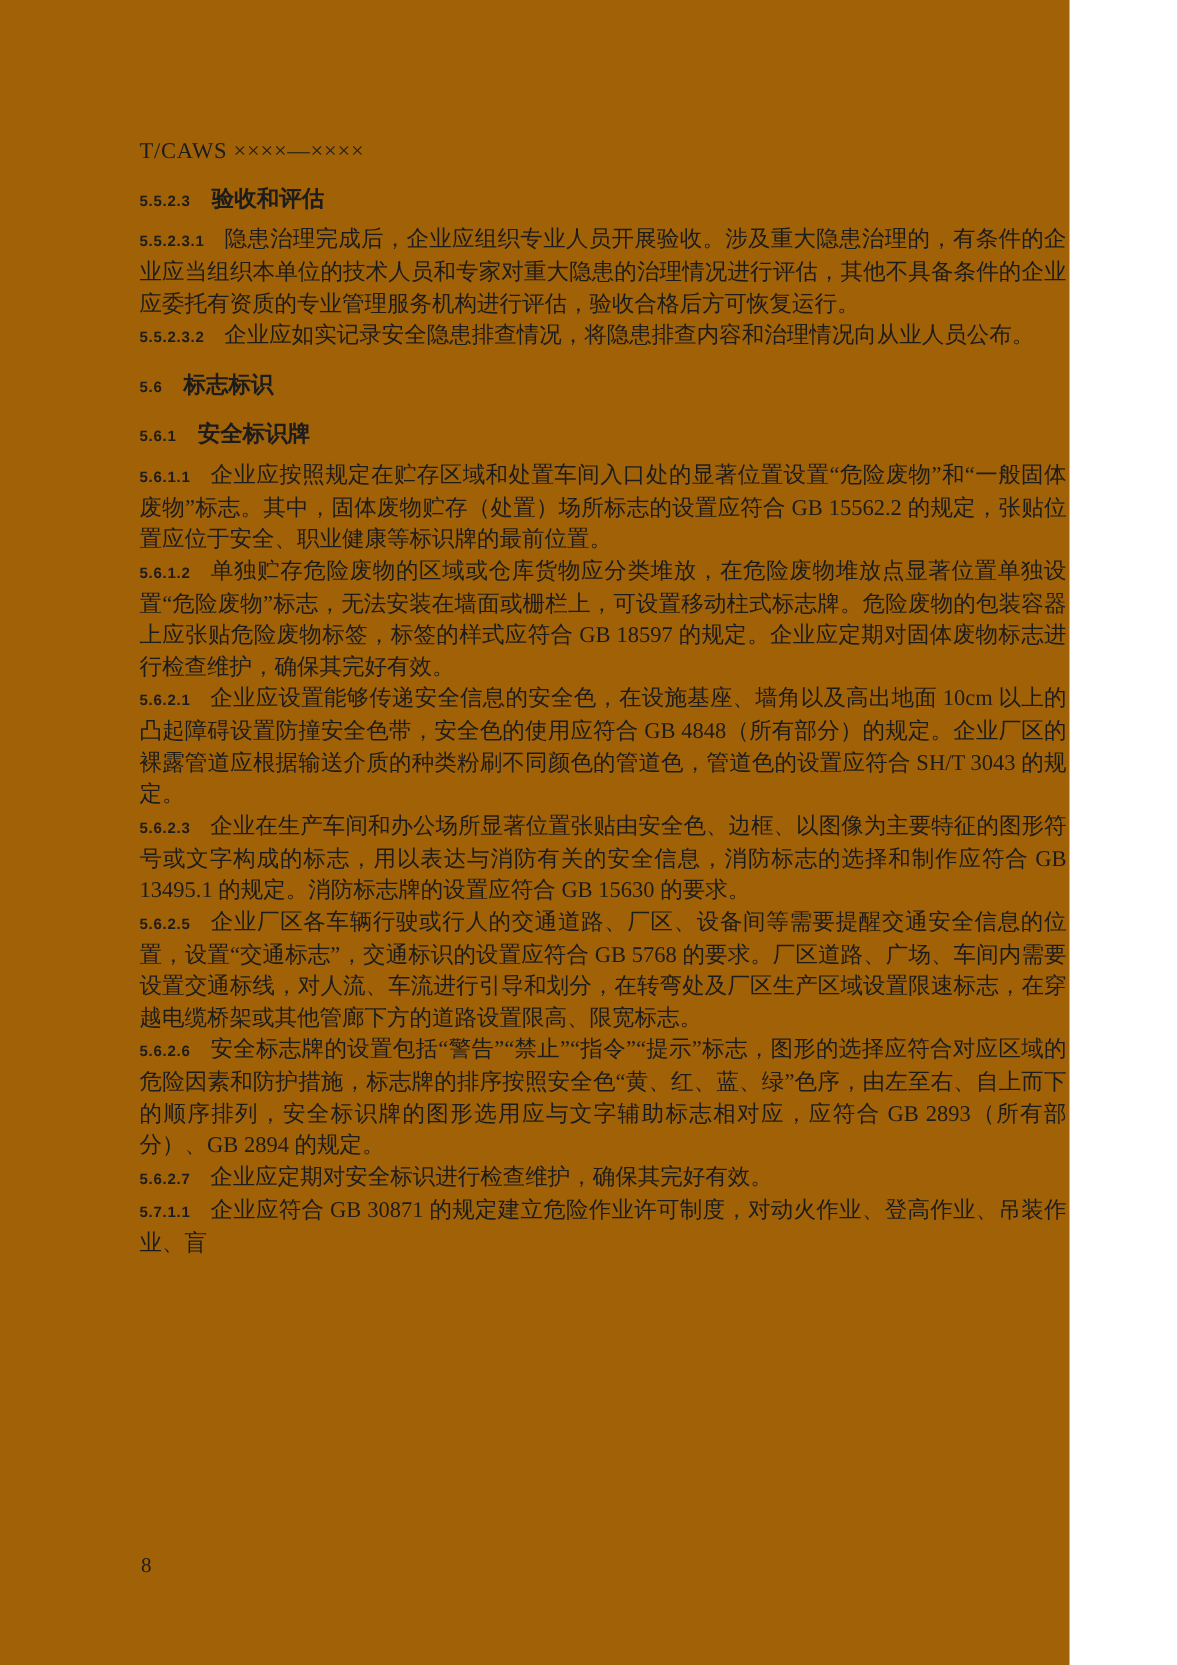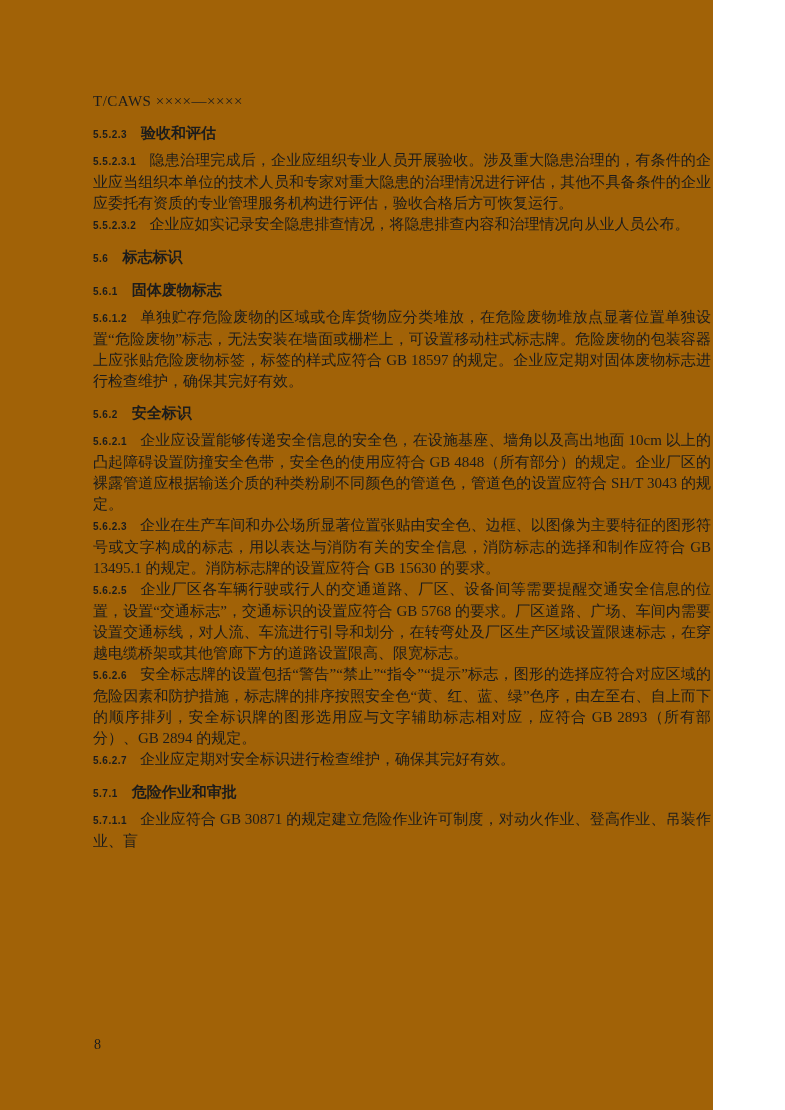--- a/index.html
+++ b/index.html
@@ -66,25 +66,24 @@
 <body>
 
 <div class="page">
   <div class="doc-body">
     <div class="doc-header">T/CAWS ××××—××××</div>
 
   <h2 class="clause-heading"><span class="clause-num">5.5.2.3</span><span class="clause-text">验收和评估</span></h2>
       <p class="clause-para"><span class="clause-num">5.5.2.3.1</span><span class="clause-text">隐患治理完成后，企业应组织专业人员开展验收。涉及重大隐患治理的，有条件的企业应当组织本单位的技术人员和专家对重大隐患的治理情况进行评估，其他不具备条件的企业应委托有资质的专业管理服务机构进行评估，验收合格后方可恢复运行。</span></p>
       <p class="clause-para"><span class="clause-num">5.5.2.3.2</span><span class="clause-text">企业应如实记录安全隐患排查情况，将隐患排查内容和治理情况向从业人员公布。</span></p>
       <h2 class="clause-heading"><span class="clause-num">5.6</span><span class="clause-text">标志标识</span></h2>
-      <h2 class="clause-heading"><span class="clause-num">5.6.1</span><span class="clause-text">固体废物标志</span></h2>
+      <h2 class="clause-heading"><span class="clause-num">5.6.1</span><span class="clause-text">安全标识牌</span></h2>
+      <p class="clause-para"><span class="clause-num">5.6.1.1</span><span class="clause-text">企业应按照规定在贮存区域和处置车间入口处的显著位置设置“危险废物”和“一般固体废物”标志。其中，固体废物贮存（处置）场所标志的设置应符合 GB 15562.2 的规定，张贴位置应位于安全、职业健康等标识牌的最前位置。</span></p>
       <p class="clause-para"><span class="clause-num">5.6.1.2</span><span class="clause-text">单独贮存危险废物的区域或仓库货物应分类堆放，在危险废物堆放点显著位置单独设置“危险废物”标志，无法安装在墙面或栅栏上，可设置移动柱式标志牌。危险废物的包装容器上应张贴危险废物标签，标签的样式应符合 GB 18597 的规定。企业应定期对固体废物标志进行检查维护，确保其完好有效。</span></p>
-      <h2 class="clause-heading"><span class="clause-num">5.6.2</span><span class="clause-text">安全标识</span></h2>
       <p class="clause-para"><span class="clause-num">5.6.2.1</span><span class="clause-text">企业应设置能够传递安全信息的安全色，在设施基座、墙角以及高出地面 10cm 以上的凸起障碍设置防撞安全色带，安全色的使用应符合 GB 4848（所有部分）的规定。企业厂区的裸露管道应根据输送介质的种类粉刷不同颜色的管道色，管道色的设置应符合 SH/T 3043 的规定。</span></p>
       <p class="clause-para"><span class="clause-num">5.6.2.3</span><span class="clause-text">企业在生产车间和办公场所显著位置张贴由安全色、边框、以图像为主要特征的图形符号或文字构成的标志，用以表达与消防有关的安全信息，消防标志的选择和制作应符合 GB 13495.1 的规定。消防标志牌的设置应符合 GB 15630 的要求。</span></p>
       <p class="clause-para"><span class="clause-num">5.6.2.5</span><span class="clause-text">企业厂区各车辆行驶或行人的交通道路、厂区、设备间等需要提醒交通安全信息的位置，设置“交通标志”，交通标识的设置应符合 GB 5768 的要求。厂区道路、广场、车间内需要设置交通标线，对人流、车流进行引导和划分，在转弯处及厂区生产区域设置限速标志，在穿越电缆桥架或其他管廊下方的道路设置限高、限宽标志。</span></p>
       <p class="clause-para"><span class="clause-num">5.6.2.6</span><span class="clause-text">安全标志牌的设置包括“警告”“禁止”“指令”“提示”标志，图形的选择应符合对应区域的危险因素和防护措施，标志牌的排序按照安全色“黄、红、蓝、绿”色序，由左至右、自上而下的顺序排列，安全标识牌的图形选用应与文字辅助标志相对应，应符合 GB 2893（所有部分）、GB 2894 的规定。</span></p>
       <p class="clause-para"><span class="clause-num">5.6.2.7</span><span class="clause-text">企业应定期对安全标识进行检查维护，确保其完好有效。</span></p>
-      <h2 class="clause-heading"><span class="clause-num">5.7.1</span><span class="clause-text">危险作业和审批</span></h2>
       <p class="clause-para"><span class="clause-num">5.7.1.1</span><span class="clause-text">企业应符合 GB 30871 的规定建立危险作业许可制度，对动火作业、登高作业、吊装作业、盲</span></p>
     </div>
   <div class="page-footer">8</div>
 </div>
 
 </body></html>

